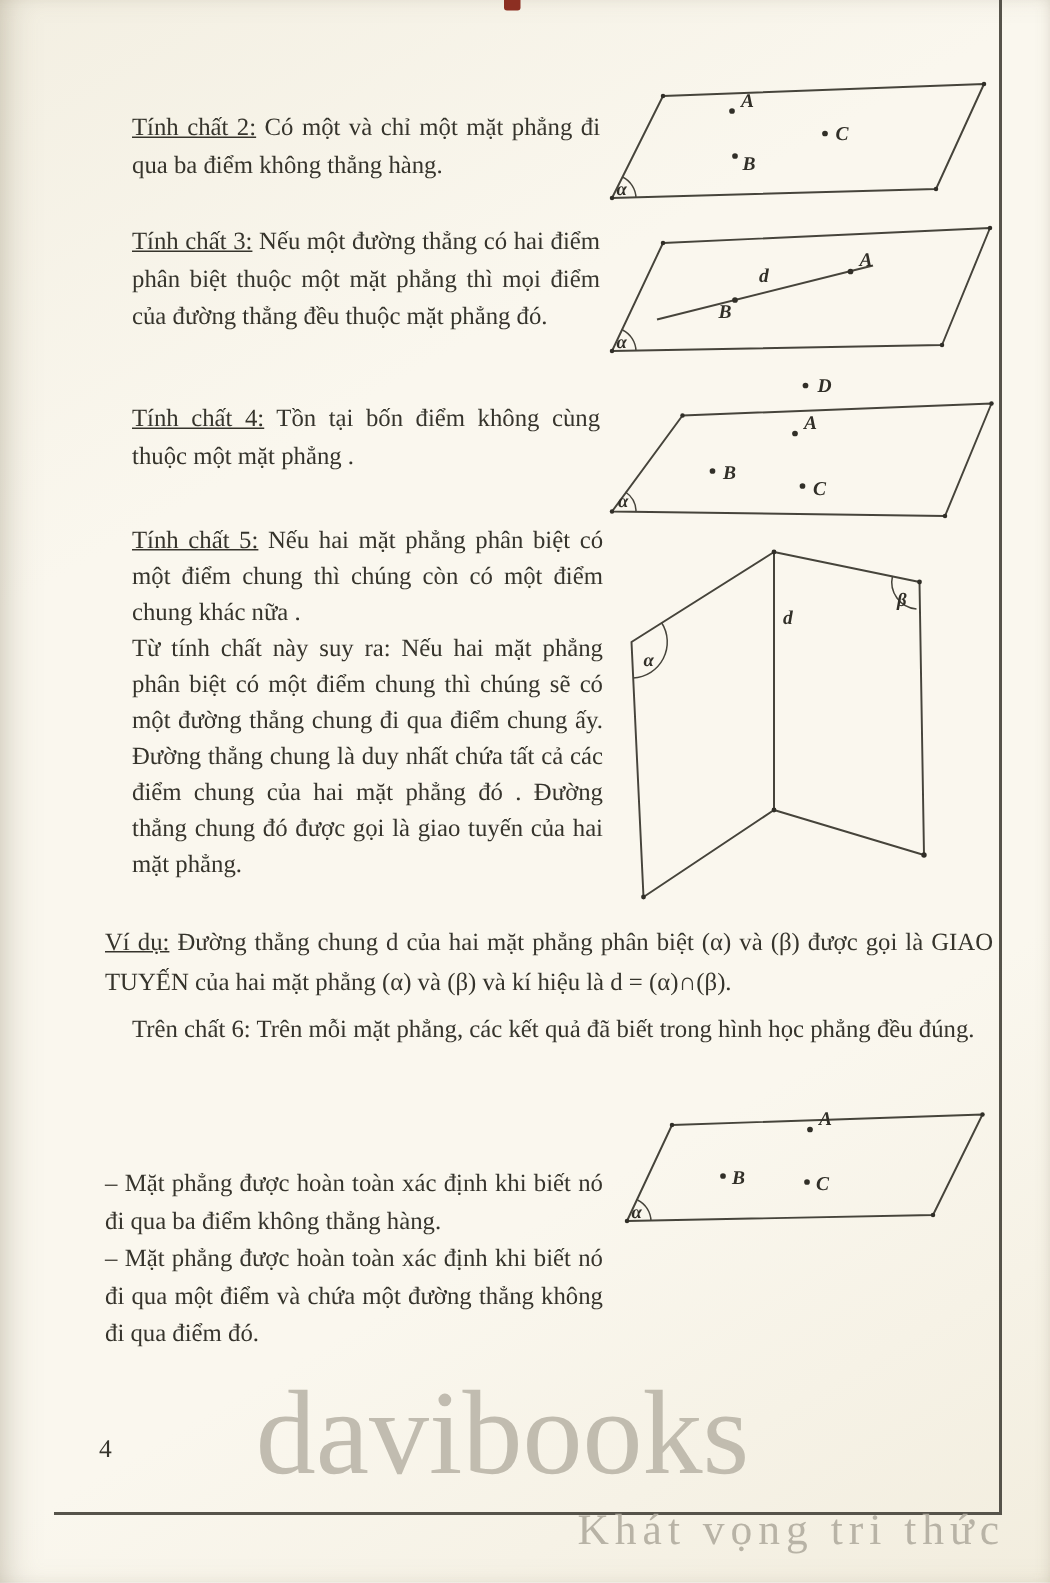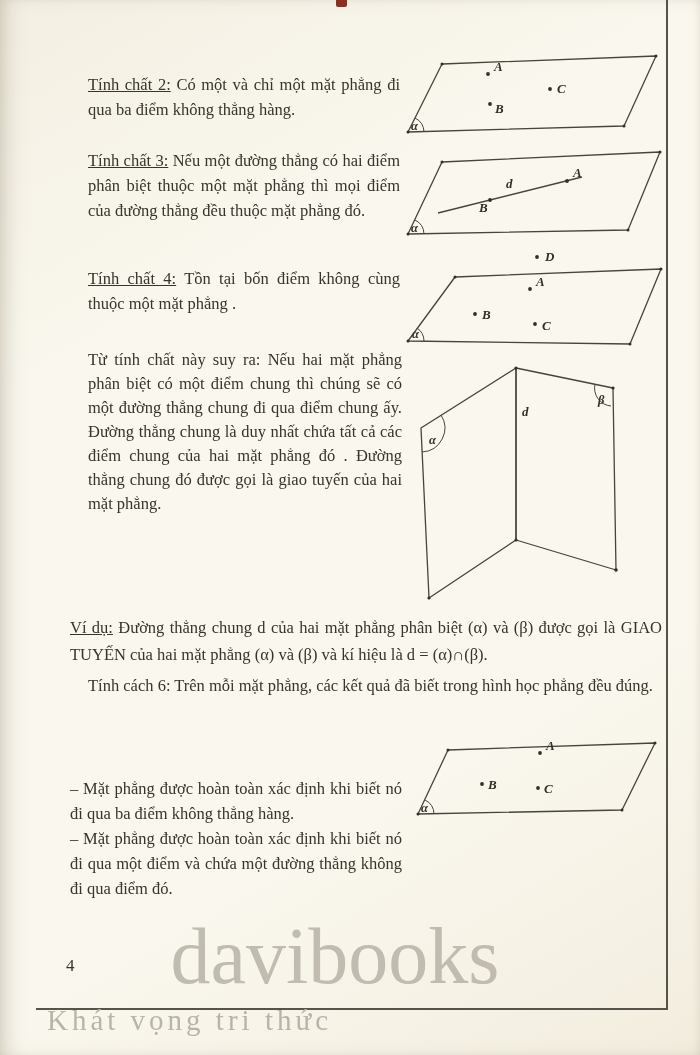--- a/index.html
+++ b/index.html
@@ -31,22 +31,22 @@
   .fig circle { fill:#312f28; stroke:none; }
   .fig text { font-family:"Liberation Serif","DejaVu Serif",serif; font-style:italic; font-weight:bold; font-size:13px; fill:#312f28; }
   .fig text.greek { font-size:12.5px; }
 
   .pagenum { position:absolute; left:66px; top:956px; font-size:17px; }
   .wm-main {
     position:absolute; left:0; right:30px; top:916px; text-align:center;
     font-size:80px; line-height:1; color:#b8b3a6; opacity:.85; font-weight:normal;
   }
   .wm-sub {
-    position:absolute; left:0; right:30px; top:1004px; text-align:left;
-    font-size:29px; color:#b2ada0; opacity:.9; letter-spacing:4px;margin-left:47px;
+    position:absolute; left:0; right:30px; top:1004px; text-align:right;
+    font-size:29px; color:#b2ada0; opacity:.9; letter-spacing:4px;
   }
 </style>
 </head>
 <body>
 
 <div class="page">
 
   <div class="red-mark"></div>
   <div class="border-right"></div>
   <div class="border-bottom"></div>
@@ -101,41 +101,42 @@
     <circle cx="132" cy="45" r="1.9"></circle>
     <circle cx="77" cy="70" r="1.9"></circle>
     <circle cx="137" cy="80" r="1.9"></circle>
     <text x="138" y="42">A</text>
     <text x="84" y="75">B</text>
     <text x="144" y="86">C</text>
     <text x="14" y="94" class="greek">α</text>
   </svg>
 
   <div class="pp" style="left:88px;top:348px;width:314px;line-height:24px;">
+    <p><span class="plabel">Tính chất 5:</span><span class="ptxt">Nếu hai mặt phẳng phân biệt có một điểm chung thì chúng còn có một điểm chung khác nữa .</span></p>
     <p>Từ tính chất này suy ra: Nếu hai mặt phẳng phân biệt có một điểm chung thì chúng sẽ có một đường thẳng chung đi qua điểm chung ấy. Đường thẳng chung là duy nhất chứa tất cả các điểm chung của hai mặt phẳng đó . Đường thẳng chung đó được gọi là giao tuyến của hai mặt phẳng.</p>
   </div>
 
   <svg class="fig" style="left:413px;top:352px;" width="250" height="250" viewBox="0 0 250 250">
     <polygon points="8,76 103,16 103,188 16,246"></polygon>
     <polygon points="103,16 200,36 203,218 103,188"></polygon>
     <path class="arc" d="M 28,63 A 24,24 0 0 1 9,100"></path>
     <path class="arc" d="M 182,32 A 18,18 0 0 0 198,54"></path>
     <circle cx="103" cy="16" r="1.6"></circle>
     <circle cx="200" cy="36" r="1.6"></circle>
     <circle cx="203" cy="218" r="1.8"></circle>
     <circle cx="103" cy="188" r="1.6"></circle>
     <circle cx="16" cy="246" r="1.6"></circle>
     <text x="16" y="92" class="greek">α</text>
     <text x="185" y="52" class="greek">β</text>
     <text x="109" y="64">d</text>
   </svg>
 
   <p class="pp" style="left:70px;top:614px;width:592px;line-height:27px;"><span class="plabel">Ví dụ:</span><span class="ptxt">Đường thẳng chung d của hai mặt phẳng phân biệt (α) và (β) được gọi là GIAO TUYẾN của hai mặt phẳng (α) và (β) và kí hiệu là d = (α)∩(β).</span></p>
 
-  <p class="pp" style="left:70px;top:672px;width:596px;line-height:27px;text-indent:18px;"><span class="plabel nounder">Tính cách 6:</span><span class="ptxt">Trên mỗi mặt phẳng, các kết quả đã biết trong hình học phẳng đều đúng.</span></p>
+  <p class="pp" style="left:70px;top:672px;width:596px;line-height:27px;text-indent:18px;"><span class="plabel nounder">Trên chất 6:</span><span class="ptxt">Trên mỗi mặt phẳng, các kết quả đã biết trong hình học phẳng đều đúng.</span></p>
 
   <div class="pp" style="left:70px;top:776px;width:332px;line-height:25px;">
     <p>– Mặt phẳng được hoàn toàn xác định khi biết nó đi qua ba điểm không thẳng hàng.</p>
     <p>– Mặt phẳng được hoàn toàn xác định khi biết nó đi qua một điểm và chứa một đường thẳng không đi qua điểm đó.</p>
   </div>
 
   <svg class="fig" style="left:415px;top:726px;" width="245" height="92" viewBox="0 0 245 92">
     <polygon points="33,24 240,17 207,84 3,88"></polygon>
     <path class="arc" d="M 19,88 A 16,16 0 0 0 10,74"></path>
     <circle cx="33" cy="24" r="1.5"></circle>

